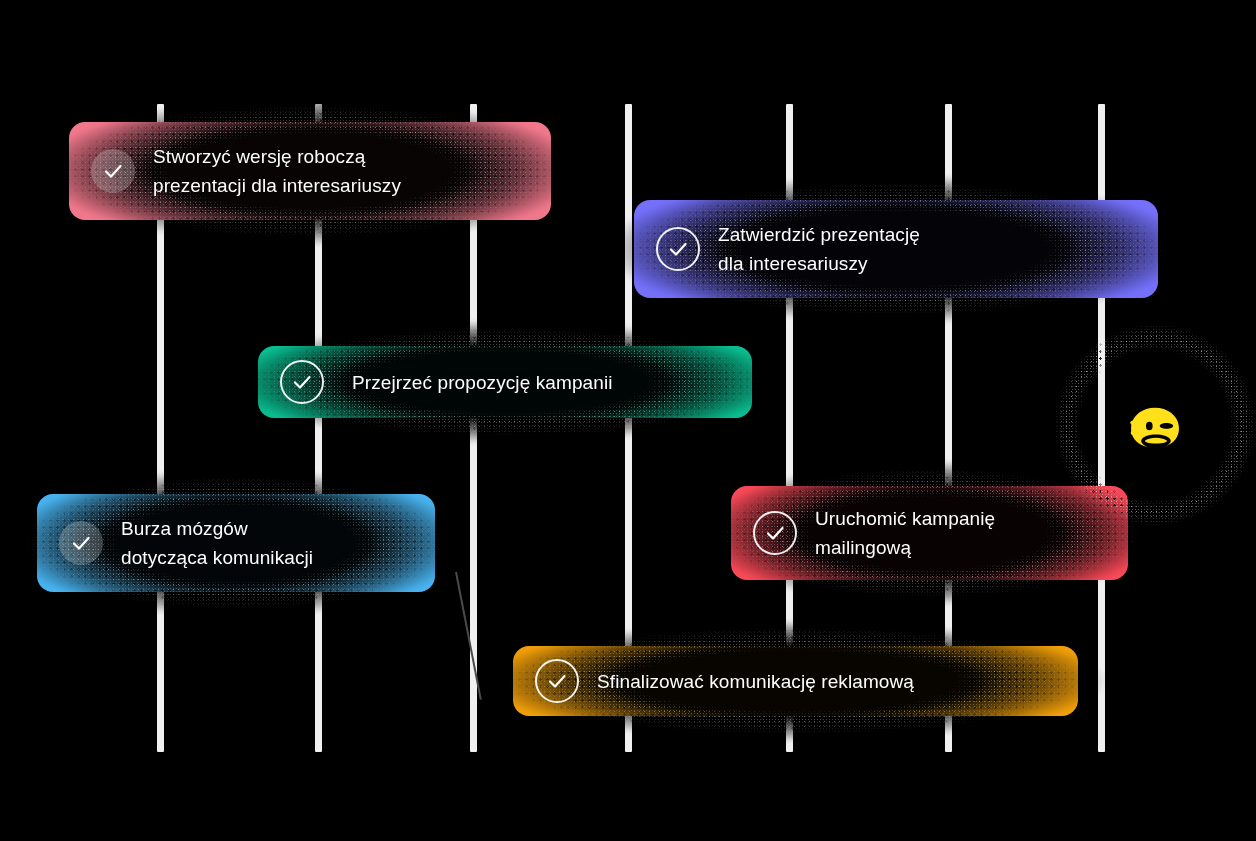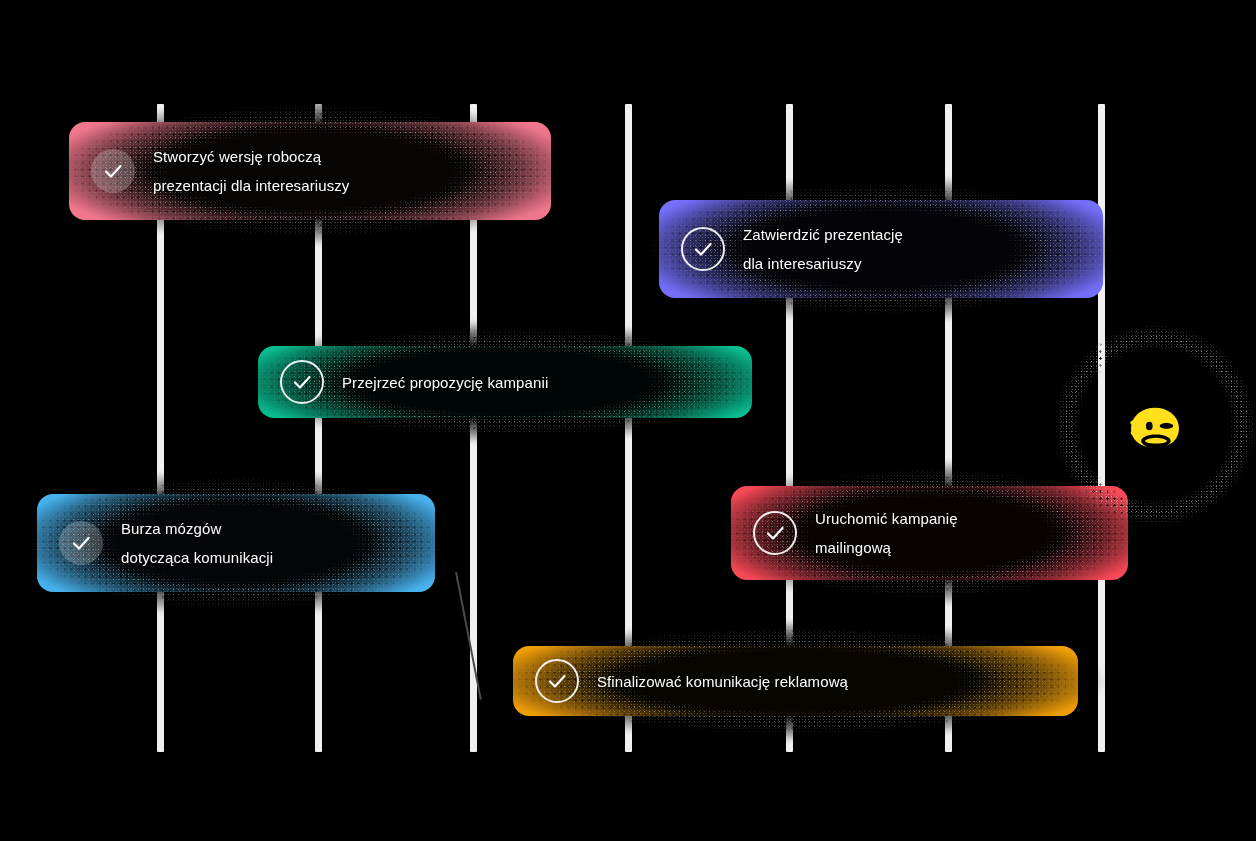--- a/index.html
+++ b/index.html
@@ -71,42 +71,42 @@
       radial-gradient(rgba(0,0,0,0.9) 1.1px, transparent 1.2px);
     background-size: 5px 5px, 3px 3px, 7px 7px;
     background-position: 0 0, 2px 1px, 1px 3px;
     -webkit-mask-image: radial-gradient(closest-side, rgba(0,0,0,0) 52%, rgba(0,0,0,1) 66%, rgba(0,0,0,0) 94%);
     mask-image: radial-gradient(closest-side, rgba(0,0,0,0) 52%, rgba(0,0,0,1) 66%, rgba(0,0,0,0) 94%);
     opacity: 0.85;
   }
 
   .card-label {
     color: #ffffff;
-    font-size: 15px;
+    font-size: 19px;
     line-height: 29px;
     white-space: pre-line;
     letter-spacing: 0.1px;
   }
 
   .check {
     flex: 0 0 auto;
     width: 44px; height: 44px;
     border-radius: 50%;
     margin-right: 18px;
     display: flex;
     align-items: center;
     justify-content: center;
   }
   .check.outline { border: 2px solid rgba(255,255,255,0.92); }
   .check.filled  { background: rgba(255,255,255,0.22); }
   .check svg { display: block; }
 
   
   #card-draft      { left: 69px;  top: 122px; width: 482px; height: 98px; }
-  #card-approve    { left: 659px; top: 200px; width: 444px; height: 98px; }
+  #card-approve    { left: 634px; top: 200px; width: 524px; height: 98px; }
   #card-review     { left: 258px; top: 346px; width: 494px; height: 72px; }
   #card-brainstorm { left: 37px;  top: 486px; width: 398px; height: 98px; margin-top: 8px; }
   #card-launch     { left: 731px; top: 486px; width: 397px; height: 94px; }
   #card-finalize   { left: 513px; top: 646px; width: 565px; height: 70px; }
 
   
   #mailchimp-badge {
     position: absolute;
     left: 1072px; top: 342px;
     width: 166px; height: 166px;
@@ -162,21 +162,21 @@
   <div class="card" id="card-approve" style="background: rgb(116, 112, 250);">
     <div class="check outline">
       <svg width="24" height="24" viewBox="0 0 24 24" fill="none" aria-hidden="true">
         <path d="M5 12.5 L10 17.5 L19.5 7" stroke="#ffffff" stroke-width="2.2" stroke-linecap="round" stroke-linejoin="round"></path>
       </svg>
     </div>
     <div class="card-label">Zatwierdzić prezentację
 dla interesariuszy</div>
   </div>
 
-  <div class="card" id="card-review" style="background: rgb(10, 193, 147);">
+  <div class="card" id="card-review" style="background: rgb(10, 193, 147); gap: 10px;">
     <div class="check outline">
       <svg width="24" height="24" viewBox="0 0 24 24" fill="none" aria-hidden="true">
         <path d="M5 12.5 L10 17.5 L19.5 7" stroke="#ffffff" stroke-width="2.2" stroke-linecap="round" stroke-linejoin="round"></path>
       </svg>
     </div>
     <div class="card-label">Przejrzeć propozycję kampanii</div>
   </div>
 
   <div class="card" id="card-brainstorm" style="background: rgb(72, 179, 239);">
     <div class="check filled">

